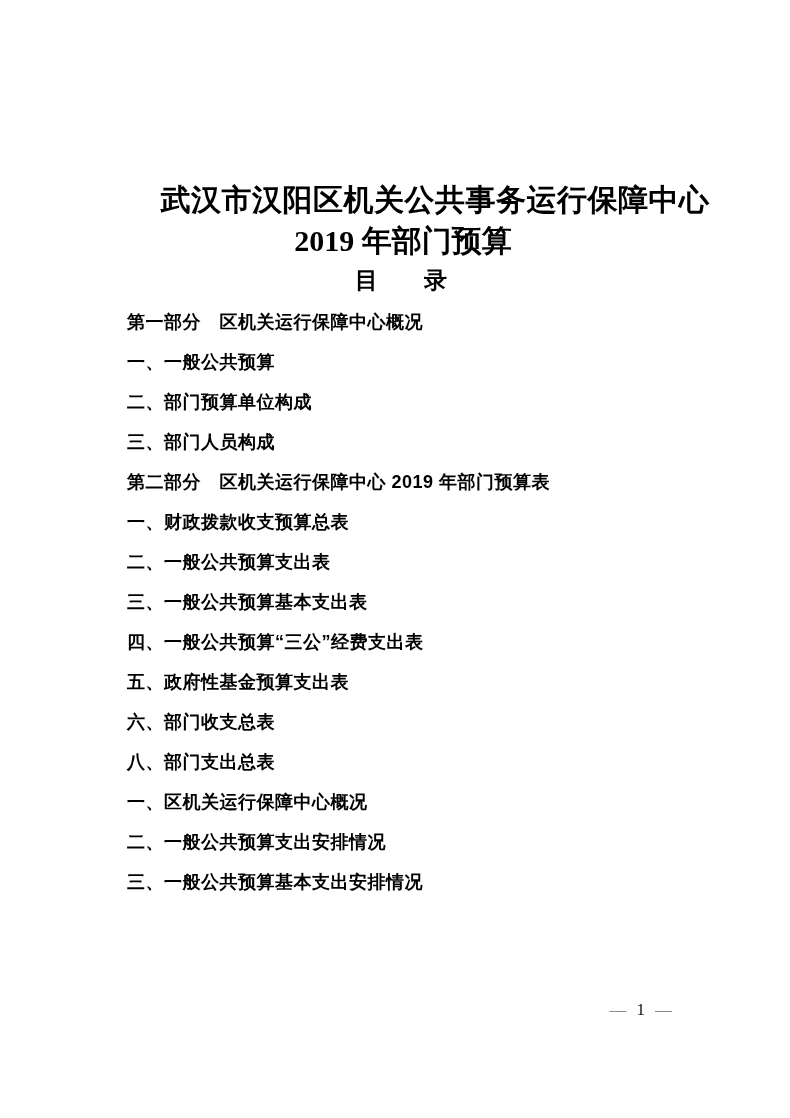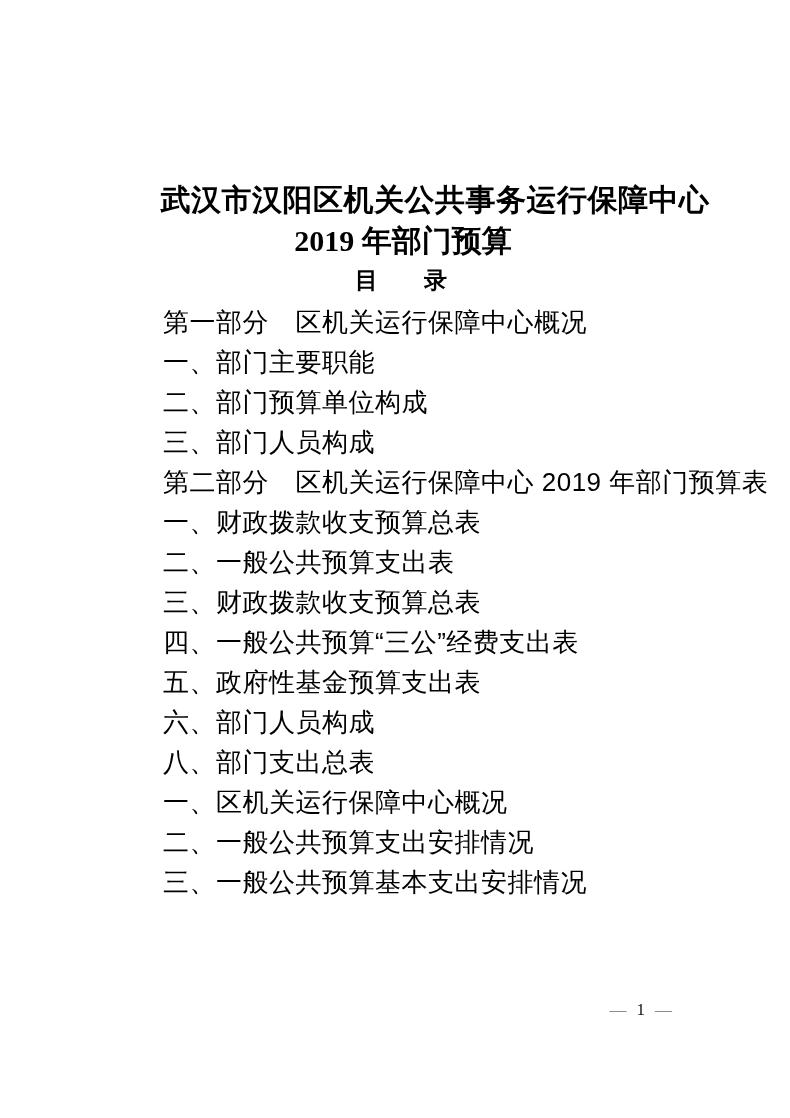--- a/index.html
+++ b/index.html
@@ -58,25 +58,24 @@
   .toc-list {
     position: absolute;
     top: 302px;
     left: 127px;
     right: 60px;
   }
   .toc-row {
     height: 40px;
     line-height: 40px;
     font-family: "Liberation Sans", "DejaVu Sans", sans-serif;
-    font-weight: 400;
-    font-size: 26px;
+    font-weight: 700;
+    font-size: 18px;
     white-space: pre;
     letter-spacing: 0.5px;
-    margin-left: 36px;
   }
   .page-footer {
     position: absolute;
     top: 998px;
     right: 118px;
     font-family: "Liberation Serif", "DejaVu Serif", serif;
     font-size: 17px;
     line-height: 24px;
     color: #000000;
     white-space: pre;
@@ -95,30 +94,30 @@
 <div class="page">
 
   <div class="doc-title-1">武汉市汉阳区机关公共事务运行保障中心</div>
 
   <div class="doc-title-2">2019 年部门预算</div>
 
   <div class="toc-heading">目　　录</div>
 
   <div class="toc-list">
     <div class="toc-row">第一部分　区机关运行保障中心概况</div>
-    <div class="toc-row">一、部门主要职能</div>
+    <div class="toc-row">一、一般公共预算</div>
     <div class="toc-row">二、部门预算单位构成</div>
     <div class="toc-row">三、部门人员构成</div>
     <div class="toc-row">第二部分　区机关运行保障中心 2019 年部门预算表</div>
     <div class="toc-row">一、财政拨款收支预算总表</div>
     <div class="toc-row">二、一般公共预算支出表</div>
-    <div class="toc-row">三、财政拨款收支预算总表</div>
+    <div class="toc-row">三、一般公共预算基本支出表</div>
     <div class="toc-row">四、一般公共预算“三公”经费支出表</div>
     <div class="toc-row">五、政府性基金预算支出表</div>
-    <div class="toc-row">六、部门人员构成</div>
+    <div class="toc-row">六、部门收支总表</div>
     <div class="toc-row">八、部门支出总表</div>
     <div class="toc-row">一、区机关运行保障中心概况</div>
     <div class="toc-row">二、一般公共预算支出安排情况</div>
     <div class="toc-row">三、一般公共预算基本支出安排情况</div>
   </div>
 
   <div class="page-footer"><span class="footer-dash">—</span><span class="footer-num">1</span><span class="footer-dash">—</span></div>
 
 </div>
 

